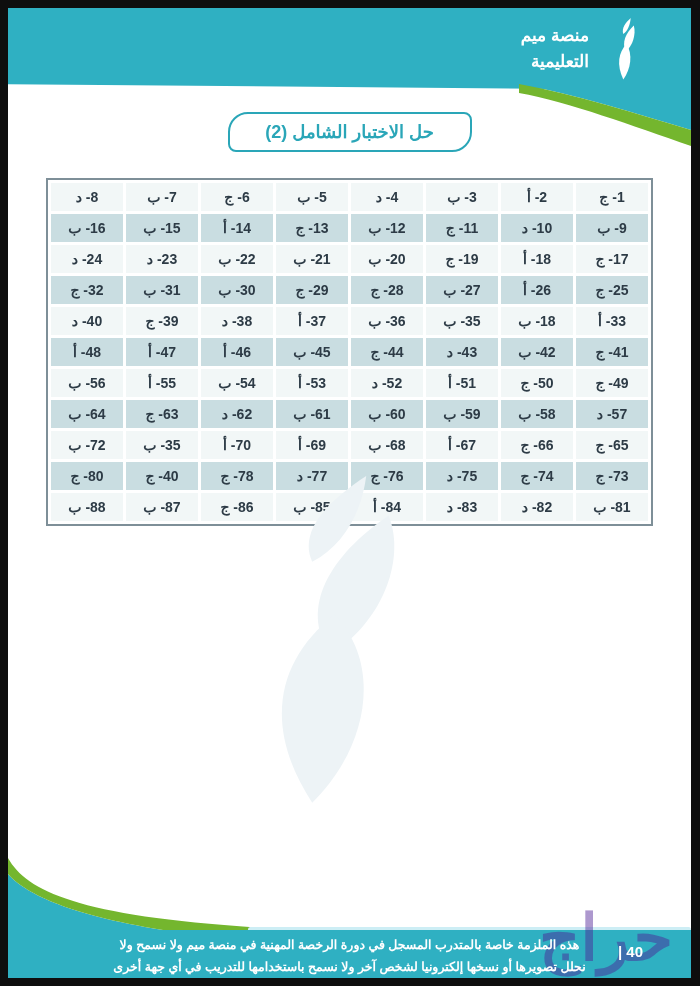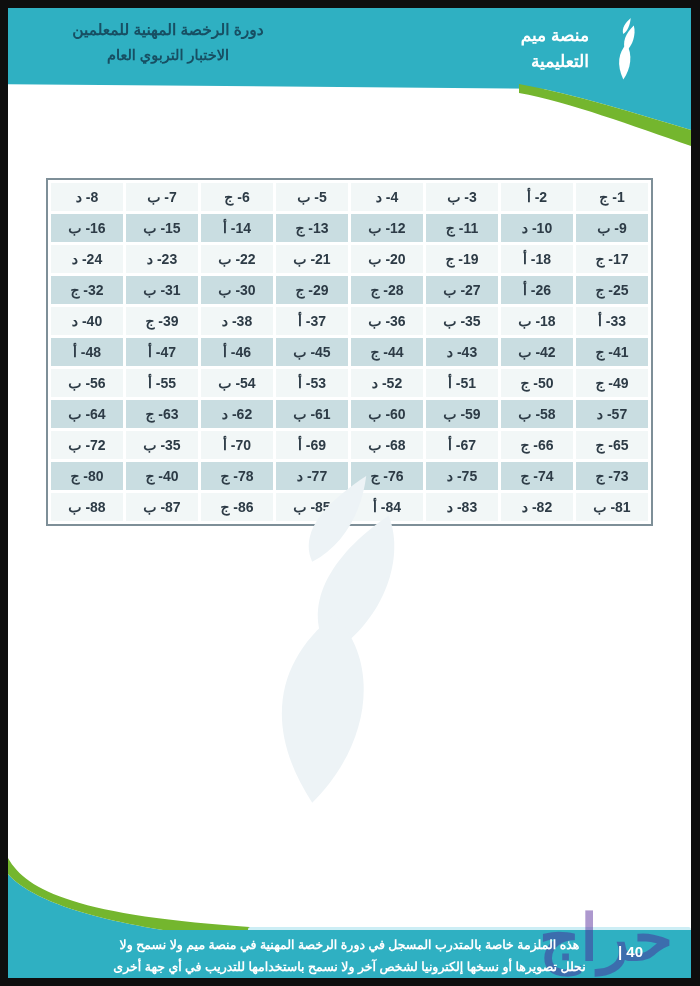--- a/index.html
+++ b/index.html
@@ -90,42 +90,41 @@
     color:#ffffff;font-size:15px;font-weight:bold;direction:ltr;
   }
 </style>
 </head>
 <body>
 
 <div class="page">
 
   <div class="header-band"></div>
 
-  <div class="header-course">
-    <div class="l1">دورة الرخصة المهنية للمعلمين</div>
-    <div class="l2">الاختبار التربوي العام</div>
-  </div>
 
   <div class="brand">
     <svg class="flame-icon" viewBox="0 0 60 100" xmlns="http://www.w3.org/2000/svg">
       <path fill="#ffffff" d="M36 0 C27 8 21 17 24 26 C31 21 35 11 36 0 Z"></path>
       <path fill="#ffffff" d="M41 12 C28 24 21 40 28 54 C39 45 45 26 41 12 Z"></path>
       <path fill="#ffffff" d="M29 42 C16 56 13 76 24 99 C36 83 40 58 29 42 Z"></path>
     </svg>
     <div class="brand-text">
       <div>منصة ميم</div>
       <div>التعليمية</div>
     </div>
   </div>
 
   <svg class="swoosh-tr" viewBox="0 0 172 78" preserveAspectRatio="none" xmlns="http://www.w3.org/2000/svg">
     <path fill="#2fb0c2" d="M0 0 L172 0 L172 46 C118 30 56 10 0 0 Z"></path>
     <path fill="#74b62e" d="M0 0 C 56 10 118 30 172 46 L172 62 C 114 42 50 18 0 9 Z"></path>
   </svg>
 
+  <div class="title-box">
+    <span>حل الاختبار الشامل (2)</span>
+  </div>
 
   <div class="answers-wrap">
     <table class="answers">
       <tbody id="answers-body">
           <tr class="row-light">
             <td>1- ج</td>
             <td>2- أ</td>
             <td>3- ب</td>
             <td>4- د</td>
             <td>5- ب</td>

